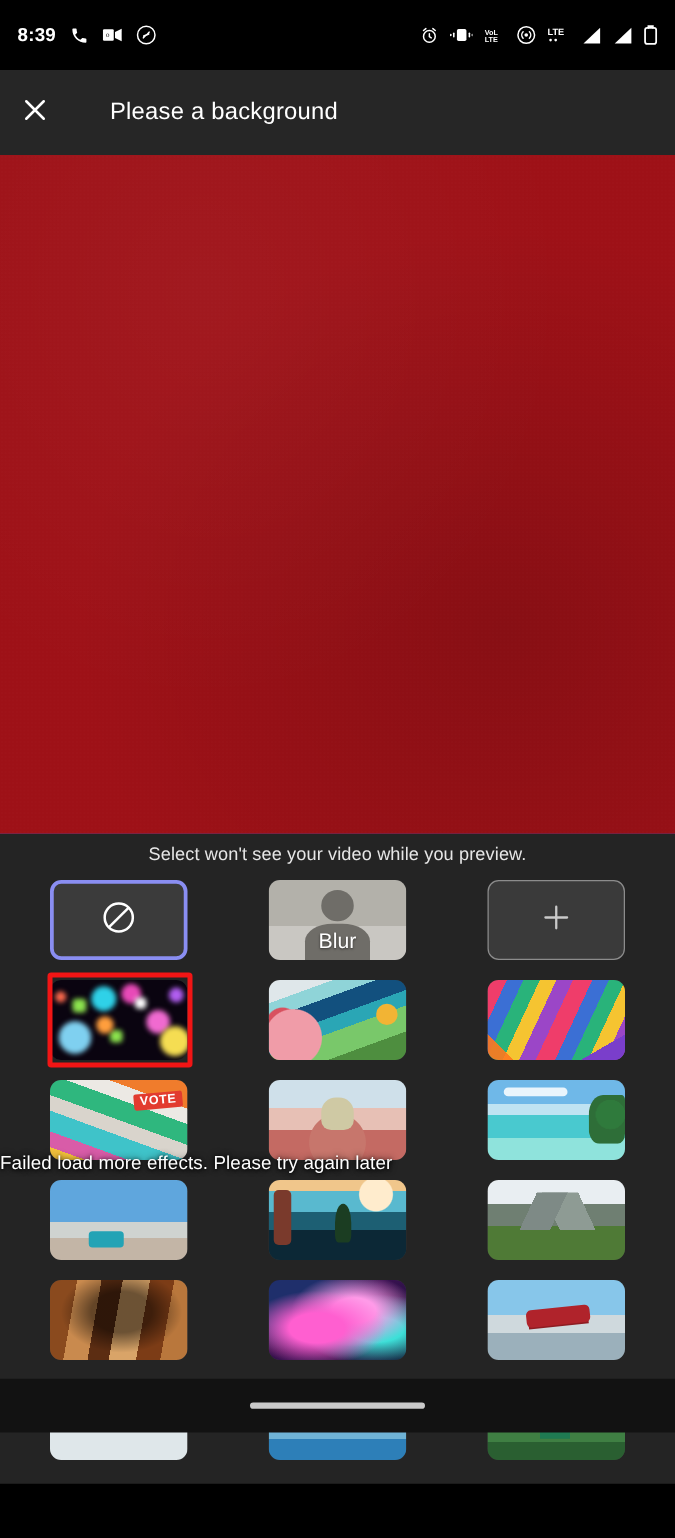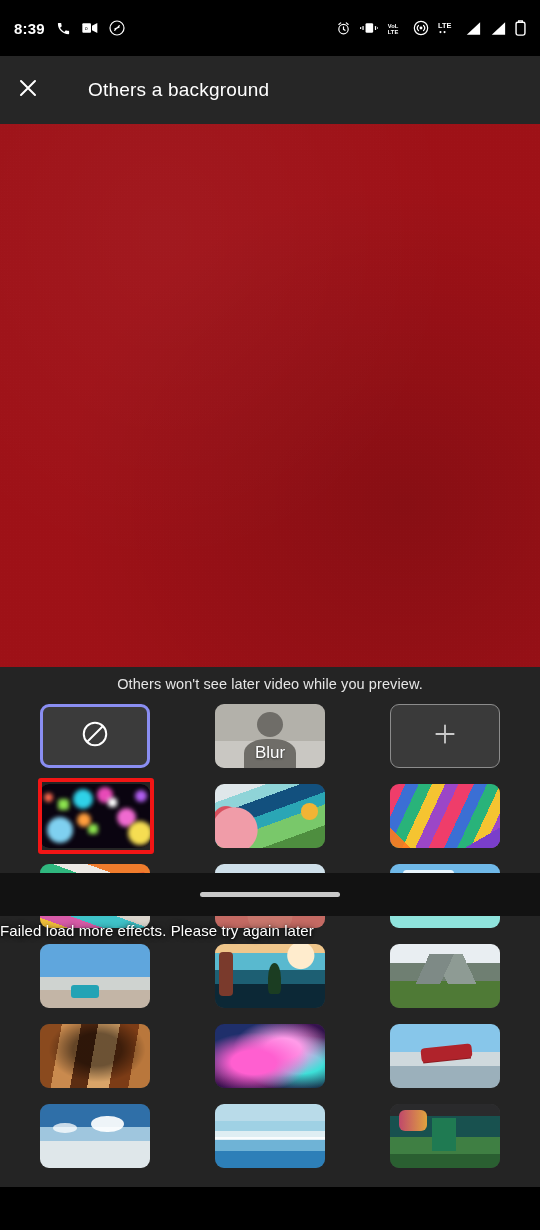--- a/index.html
+++ b/index.html
@@ -2,21 +2,21 @@
 <html><head>
 <meta charset="utf-8">
 <style>
   * { margin:0; padding:0; box-sizing:border-box; }
   html,body{
     width:540px; height:1230px;
     background:#000;
     font-family:"Liberation Sans", sans-serif;
     overflow:hidden;
   }
-  #app{ position:relative; width:540px; height:916px; background:#8b5cf6; }
+  #app{ position:relative; width:540px; height:1146px; background:#8b5cf6; }
 
   
   .statusbar{
     position:absolute; top:0; left:0; width:540px; height:56px;
     background:#000; display:flex; align-items:center;
     padding:0 14px; color:#fff;
   }
   .sb-left{ display:flex; align-items:center; gap:11px; flex:1; }
   .sb-time{ font-size:15px; font-weight:700; letter-spacing:.2px; color:#fff; }
   .sb-right{ display:flex; align-items:center; gap:9px; }
@@ -362,27 +362,27 @@
   </div>
 
   <div class="header">
     <div class="close-btn">
       <span>
         <svg width="24" height="24" viewBox="0 0 24 24" fill="none" stroke="#fff" stroke-width="2" stroke-linecap="round">
             <path d="M5 5 L19 19 M19 5 L5 19"></path>
           </svg>
       </span>
     </div>
-    <div class="header-title">Others a background</div>
+    <div class="header-title">Please a background</div>
   </div>
 
   <div class="preview"></div>
 
   <div class="sheet">
-    <div class="sheet-note">Others won't see later video while you preview.</div>
+    <div class="sheet-note">Select won't see your video while you preview.</div>
 
     <div class="grid">
 
       <div class="tile noeffect">
         <span>
           <svg width="30" height="30" viewBox="0 0 24 24" fill="none" stroke="#fff" stroke-width="1.6">
               <circle cx="12" cy="12" r="9"></circle>
               <path d="M5.8 18.2 L18.2 5.8"></path>
             </svg>
         </span>

